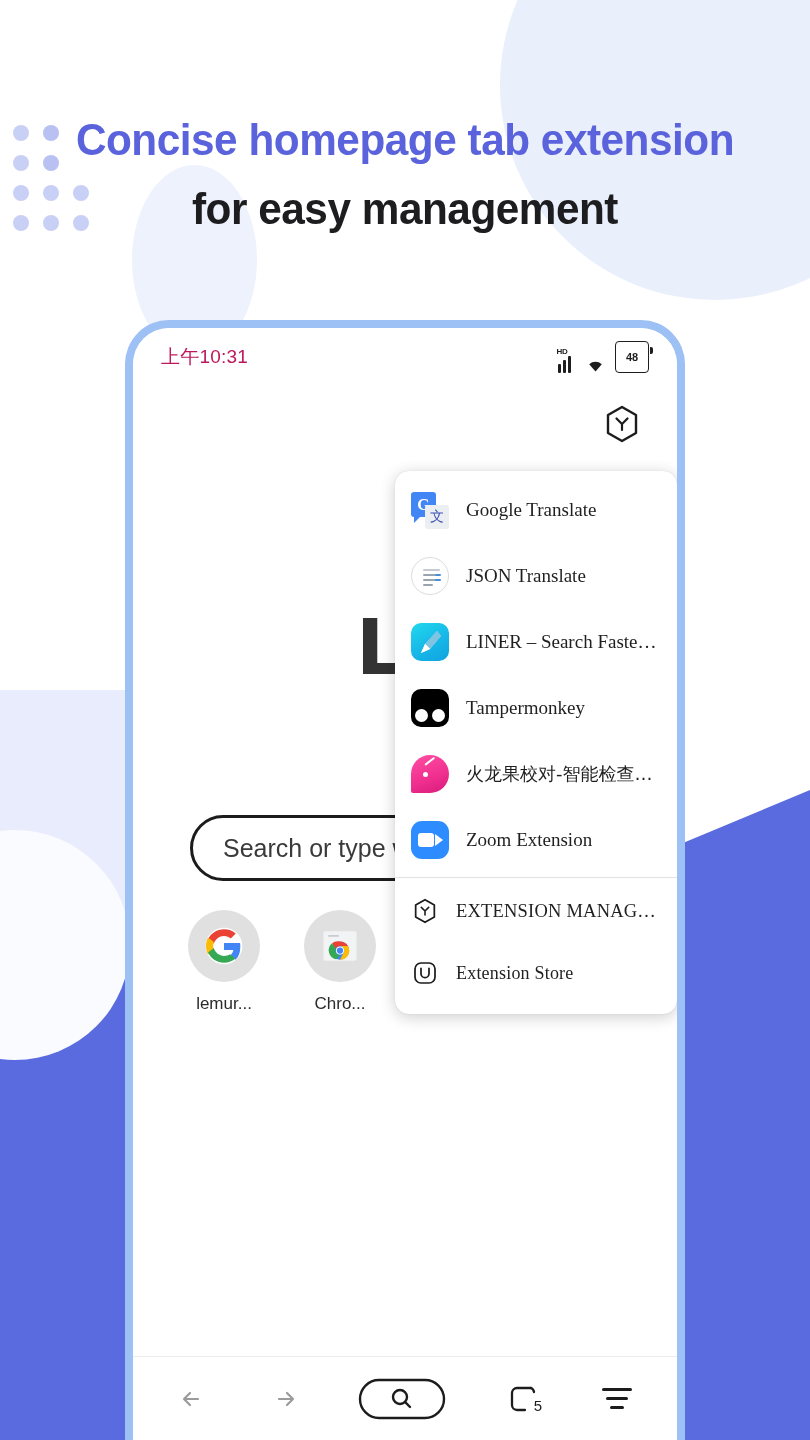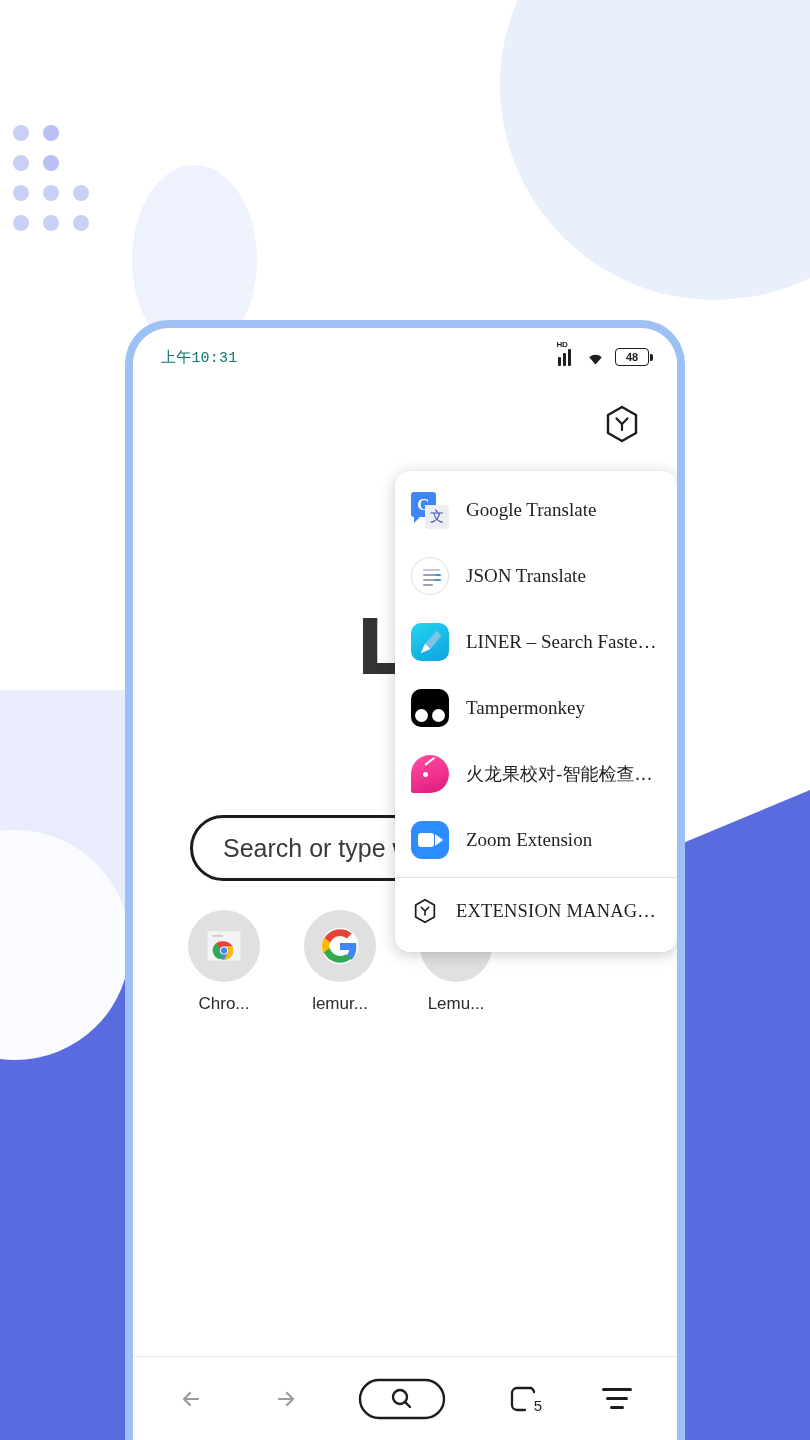--- a/index.html
+++ b/index.html
@@ -127,45 +127,45 @@
 
   
   .statusbar {
     position: absolute;
     left: 0; right: 0; top: 0;
     height: 58px;
     display: flex; align-items: center;
     padding: 0 28px;
   }
   .status-time {
-    font-size: 15px;
-    color: #0f766e;
+    font-size: 19px;
+    color: #be185d;
     letter-spacing: 0.2px;
-    font-family: Liberation Mono, monospace;
+    font-family: Liberation Sans, sans-serif;
   }
   .status-right {
     margin-left: auto;
     display: flex; align-items: flex-end; gap: 9px;
   }
   .sig { display: flex; align-items: flex-end; gap: 1.5px; position: relative; }
   .sig b {
     display: block; width: 3.5px; background: #1e1e1e; border-radius: 1px;
   }
   .sig b:nth-child(1) { height: 5px; }
   .sig b:nth-child(2) { height: 9px; }
   .sig b:nth-child(3) { height: 13px; }
   .sig b:nth-child(4) { height: 17px; }
   .hd-tag {
     position: absolute; left: -1px; top: -9px;
     font-size: 8px; font-weight: bold; color: #1e1e1e; letter-spacing: -0.3px;
   }
   .wifi { position: relative; width: 21px; height: 17px; }
   .wifi svg { display: block; }
   .batt {
-    width: 34px; height: 18px;
+    width: 34px; height: 32px;
     border: 1.8px solid #1e1e1e;
     border-radius: 4px;
     display: flex; align-items: center; justify-content: center;
     position: relative;
   }
   .batt span { font-size: 11px; font-weight: bold; color: #1e1e1e; }
   .batt::after {
     content: ""; position: absolute; right: -4.5px; top: 5px;
     width: 2.5px; height: 7px; background: #1e1e1e; border-radius: 0 2px 2px 0;
   }
@@ -389,20 +389,24 @@
       <i class="dark"></i>
       <i class="blank"></i>
     <i></i>
       <i></i>
       <i></i>
     <i></i>
       <i></i>
       <i></i>
   </div>
 
+  <div class="headline">
+    <span class="l1">Concise homepage tab extension</span>
+    <span class="l2">for easy management</span>
+  </div>
 
   <div class="phone">
     <div class="screen">
 
       <div class="statusbar">
         <div class="status-time">上午10:31</div>
         <div class="status-right">
           <div class="sig">
             <span class="hd-tag">HD</span>
             <b></b>
@@ -428,48 +432,48 @@
         </svg>
       </div>
 
       <div class="brand-text">Le</div>
 
       <div class="searchbar">
         <span>Search or type w</span>
       </div>
 
       <div class="shortcuts">
+        <div class="sc">
+          <div class="sc-ico">
+            <svg width="40" height="40" viewBox="0 0 48 48">
+              <circle cx="24" cy="24" r="22" fill="#fff"></circle>
+              <path fill="#EA4335" d="M24 12c3.2 0 6 1.1 8.2 3l5.9-5.9C34.5 5.8 29.6 4 24 4 15.6 4 8.4 8.8 4.9 15.8l6.9 5.4C13.5 16 18.3 12 24 12z"></path>
+              <path fill="#4285F4" d="M43.6 24.5c0-1.6-.1-2.8-.4-4.1H24v8.4h11.2c-.2 1.9-1.4 4.7-4.1 6.6l6.7 5.2c4-3.7 5.8-9.1 5.8-16.1z"></path>
+              <path fill="#FBBC05" d="M11.8 28.8c-.5-1.5-.8-3.1-.8-4.8s.3-3.3.8-4.8l-6.9-5.4C3.3 17 2.4 20.4 2.4 24s.9 7 2.5 10.2l6.9-5.4z"></path>
+              <path fill="#34A853" d="M24 44c5.6 0 10.3-1.8 13.8-5l-6.7-5.2c-1.8 1.2-4.2 2.1-7.1 2.1-5.7 0-10.5-4-12.2-9.5l-6.9 5.4C8.4 39.2 15.6 44 24 44z"></path>
+            </svg>
+          </div>
+          <div class="sc-label">lemur...</div>
+        </div>
         <div class="sc">
           <div class="sc-ico">
             <svg width="44" height="44" viewBox="0 0 48 48">
               <rect x="6" y="8" width="36" height="32" rx="2" fill="#f1f3f4"></rect>
               <rect x="11" y="12" width="12" height="2" rx="1" fill="#c9ccd0"></rect>
               <circle cx="24" cy="29" r="10" fill="#4285F4"></circle>
               <path d="M24 19a10 10 0 0 1 8.7 5H24a5 5 0 0 0-4.5 2.9L15.3 21A10 10 0 0 1 24 19z" fill="#EA4335"></path>
               <path d="M15.3 21l4.2 5.9A5 5 0 0 0 24 34l-4.2 4.5A10 10 0 0 1 15.3 21z" fill="#34A853"></path>
               <path d="M32.7 24a10 10 0 0 1-8.7 15l4.3-8.4A5 5 0 0 0 24 24z" fill="#FBBC05"></path>
               <circle cx="24" cy="29" r="4.4" fill="#fff"></circle>
               <circle cx="24" cy="29" r="3.4" fill="#4285F4"></circle>
             </svg>
           </div>
           <div class="sc-label">Chro...</div>
         </div>
         <div class="sc">
-          <div class="sc-ico">
-            <svg width="40" height="40" viewBox="0 0 48 48">
-              <circle cx="24" cy="24" r="22" fill="#fff"></circle>
-              <path fill="#EA4335" d="M24 12c3.2 0 6 1.1 8.2 3l5.9-5.9C34.5 5.8 29.6 4 24 4 15.6 4 8.4 8.8 4.9 15.8l6.9 5.4C13.5 16 18.3 12 24 12z"></path>
-              <path fill="#4285F4" d="M43.6 24.5c0-1.6-.1-2.8-.4-4.1H24v8.4h11.2c-.2 1.9-1.4 4.7-4.1 6.6l6.7 5.2c4-3.7 5.8-9.1 5.8-16.1z"></path>
-              <path fill="#FBBC05" d="M11.8 28.8c-.5-1.5-.8-3.1-.8-4.8s.3-3.3.8-4.8l-6.9-5.4C3.3 17 2.4 20.4 2.4 24s.9 7 2.5 10.2l6.9-5.4z"></path>
-              <path fill="#34A853" d="M24 44c5.6 0 10.3-1.8 13.8-5l-6.7-5.2c-1.8 1.2-4.2 2.1-7.1 2.1-5.7 0-10.5-4-12.2-9.5l-6.9 5.4C8.4 39.2 15.6 44 24 44z"></path>
-            </svg>
-          </div>
-          <div class="sc-label">lemur...</div>
-        </div>
-        <div class="sc">
           <div class="sc-ico"></div>
           <div class="sc-label">Lemu...</div>
         </div>
       </div>
 
       <div class="menu">
 
         <div class="menu-row">
           <div class="ico">
             <div class="ic-gt">
@@ -539,20 +543,29 @@
         <div class="menu-row small caps">
           <div class="ico">
             <svg width="28" height="28" viewBox="0 0 42 42">
               <path d="M21 4 L35 12 L35 30 L21 38 L7 30 L7 12 Z" fill="none" stroke="#1c1c1c" stroke-width="2.6" stroke-linejoin="round"></path>
               <path d="M15.5 15.5 L21 21 L26.5 15.5 M21 21 L21 27" fill="none" stroke="#1c1c1c" stroke-width="2.4" stroke-linecap="round" stroke-linejoin="round"></path>
             </svg>
           </div>
           <div class="txt">EXTENSION MANAGEMENT</div>
         </div>
 
+        <div class="menu-row small">
+          <div class="ico">
+            <svg width="28" height="28" viewBox="0 0 42 42">
+              <rect x="6" y="6" width="30" height="30" rx="9" fill="none" stroke="#1c1c1c" stroke-width="2.6"></rect>
+              <path d="M15 14 L15 22 A6 6 0 0 0 27 22 L27 14" fill="none" stroke="#1c1c1c" stroke-width="2.6" stroke-linecap="round"></path>
+            </svg>
+          </div>
+          <div class="txt">Extension Store</div>
+        </div>
 
       </div>
 
       <div class="navbar">
         <div class="nav-item">
           <svg width="34" height="34" viewBox="0 0 34 34">
             <path d="M22 17 H8 M14 11 L8 17 L14 23" fill="none" stroke="#9b9b9b" stroke-width="2.2" stroke-linecap="round" stroke-linejoin="round"></path>
           </svg>
         </div>
         <div class="nav-item">

